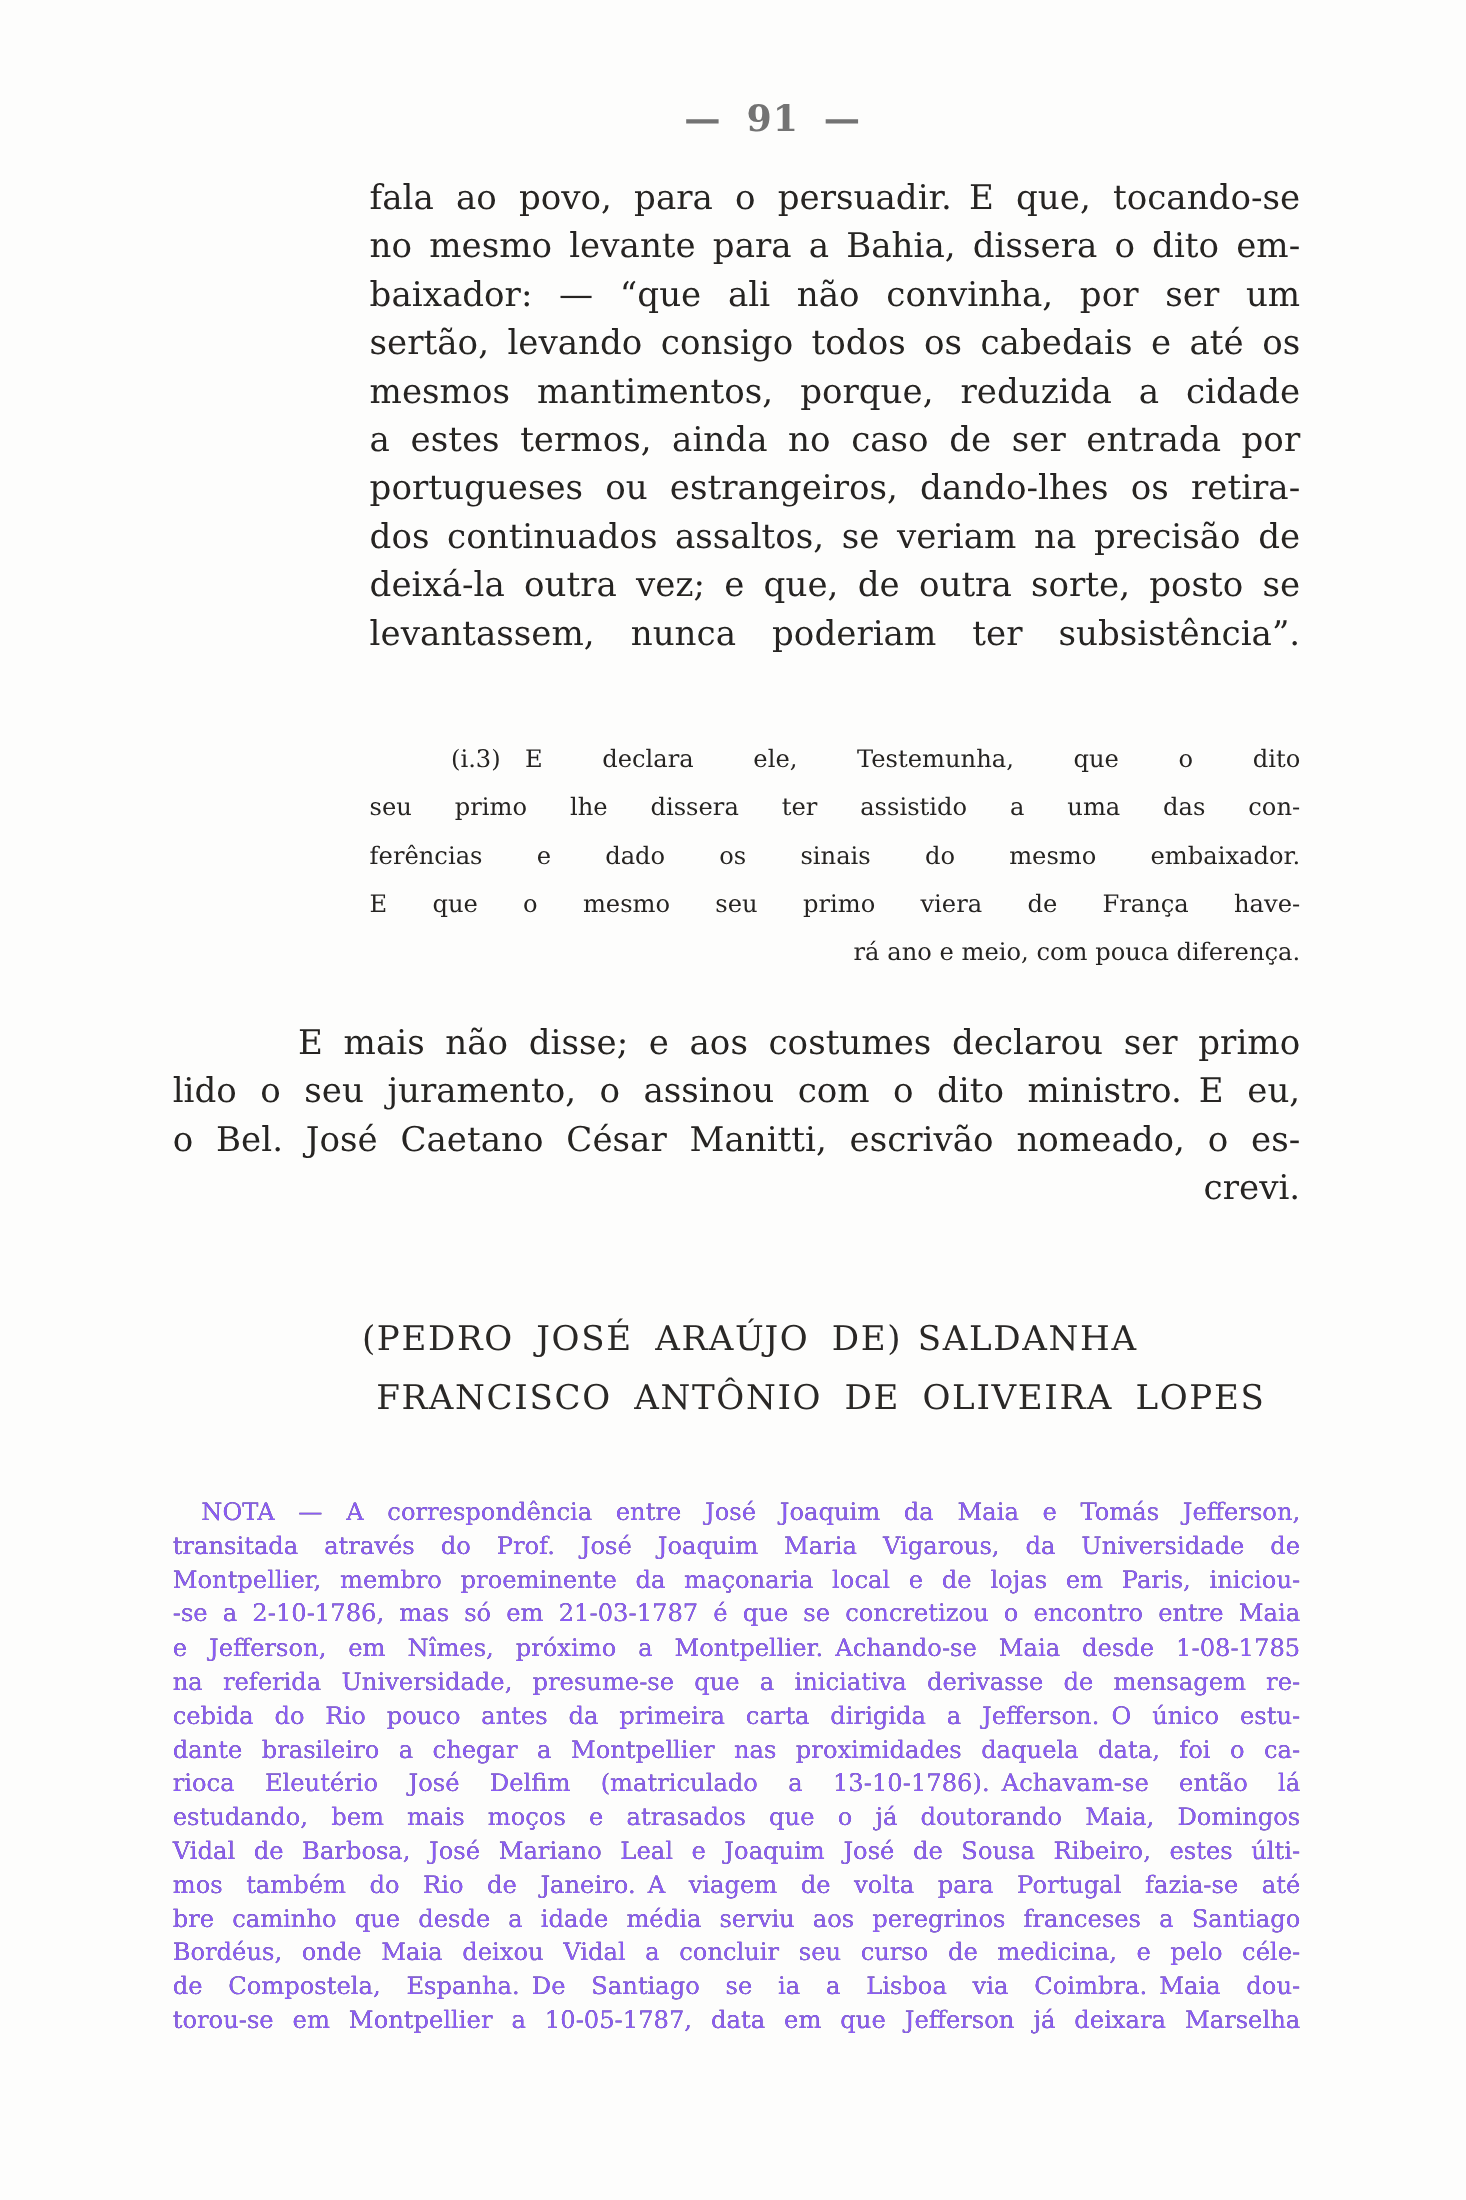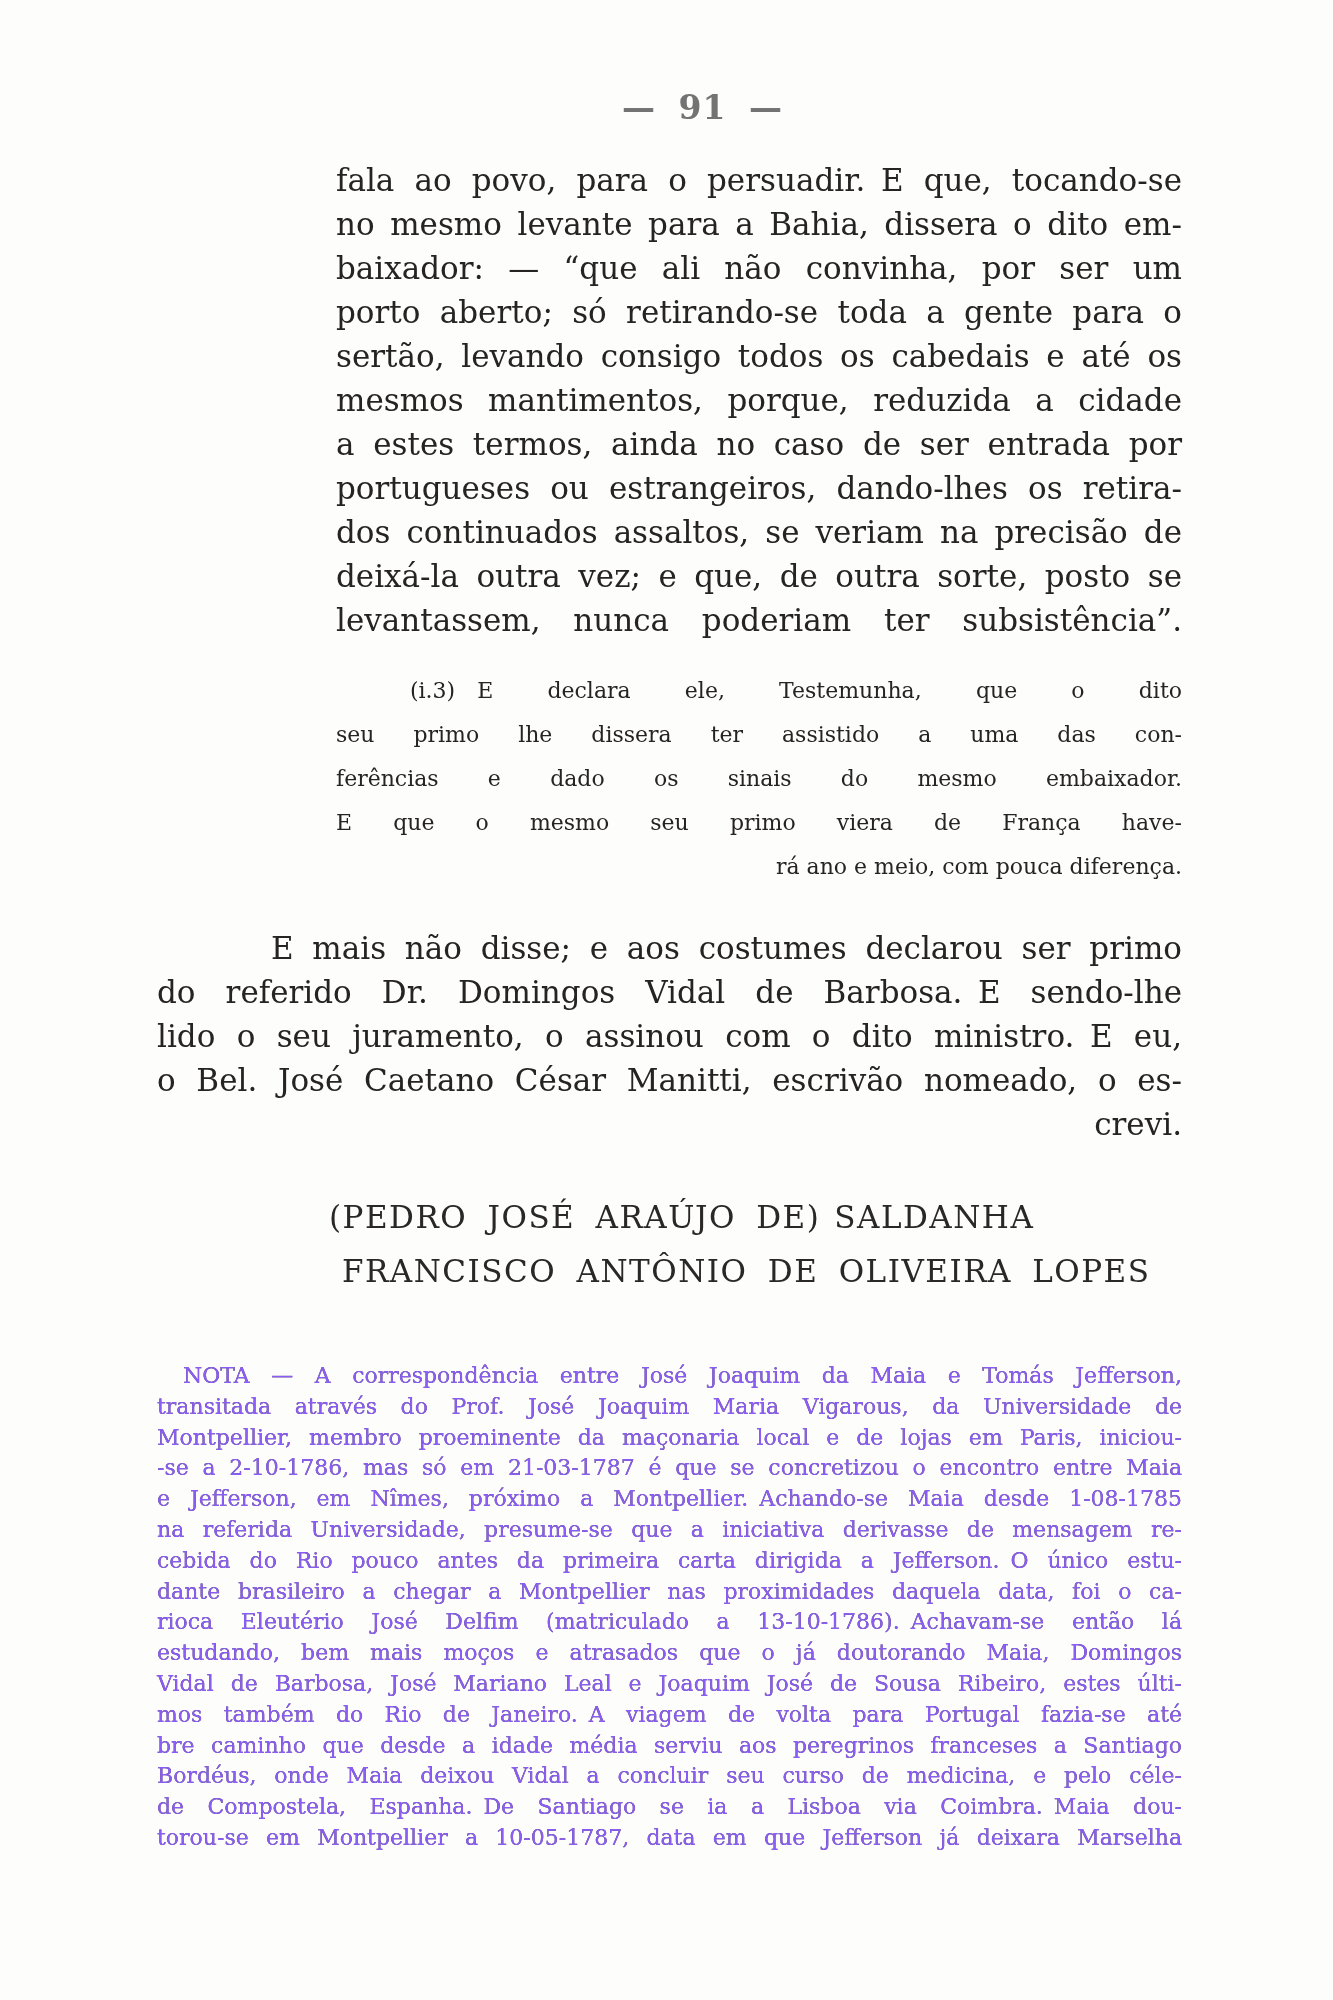--- a/index.html
+++ b/index.html
@@ -60,41 +60,39 @@
 <body>
 
 <div class="page">
 
   <div class="pagenum">— 91 —</div>
 
   <div class="quote">
     <div class="ln j">fala ao povo, para o persuadir. E que, tocando-se</div>
     <div class="ln j">no mesmo levante para a Bahia, dissera o dito em-</div>
     <div class="ln j">baixador: — “que ali não convinha, por ser um</div>
-    <div class="ln j">porto aberto; só retirando-se toda a gente para o</div>
     <div class="ln j">sertão, levando consigo todos os cabedais e até os</div>
     <div class="ln j">mesmos mantimentos, porque, reduzida a cidade</div>
     <div class="ln j">a estes termos, ainda no caso de ser entrada por</div>
     <div class="ln j">portugueses ou estrangeiros, dando-lhes os retira-</div>
     <div class="ln j">dos continuados assaltos, se veriam na precisão de</div>
     <div class="ln j">deixá-la outra vez; e que, de outra sorte, posto se</div>
     <div class="ln j">levantassem, nunca poderiam ter subsistência”.</div>
   </div>
 
   <div class="i3">
     <div class="ln j i3-indent">(i.3)  E declara ele, Testemunha, que o dito</div>
     <div class="ln j">seu primo lhe dissera ter assistido a uma das con-</div>
     <div class="ln j">ferências e dado os sinais do mesmo embaixador.</div>
     <div class="ln j">E que o mesmo seu primo viera de França have-</div>
     <div class="ln plain">rá ano e meio, com pouca diferença.</div>
   </div>
 
   <div class="closing">
     <div class="ln j close-indent">E mais não disse; e aos costumes declarou ser primo</div>
-    <div class="ln j">do referido Dr. Domingos Vidal de Barbosa. E sendo-lhe</div>
     <div class="ln j">lido o seu juramento, o assinou com o dito ministro. E eu,</div>
     <div class="ln j">o Bel. José Caetano César Manitti, escrivão nomeado, o es-</div>
     <div class="ln plain">crevi.</div>
   </div>
 
   <div class="sig sig1">
     <span>(PEDRO JOSÉ ARAÚJO DE)</span><span class="name">SALDANHA</span>
   </div>
   <div class="sig sig2">FRANCISCO ANTÔNIO DE OLIVEIRA LOPES</div>
 

